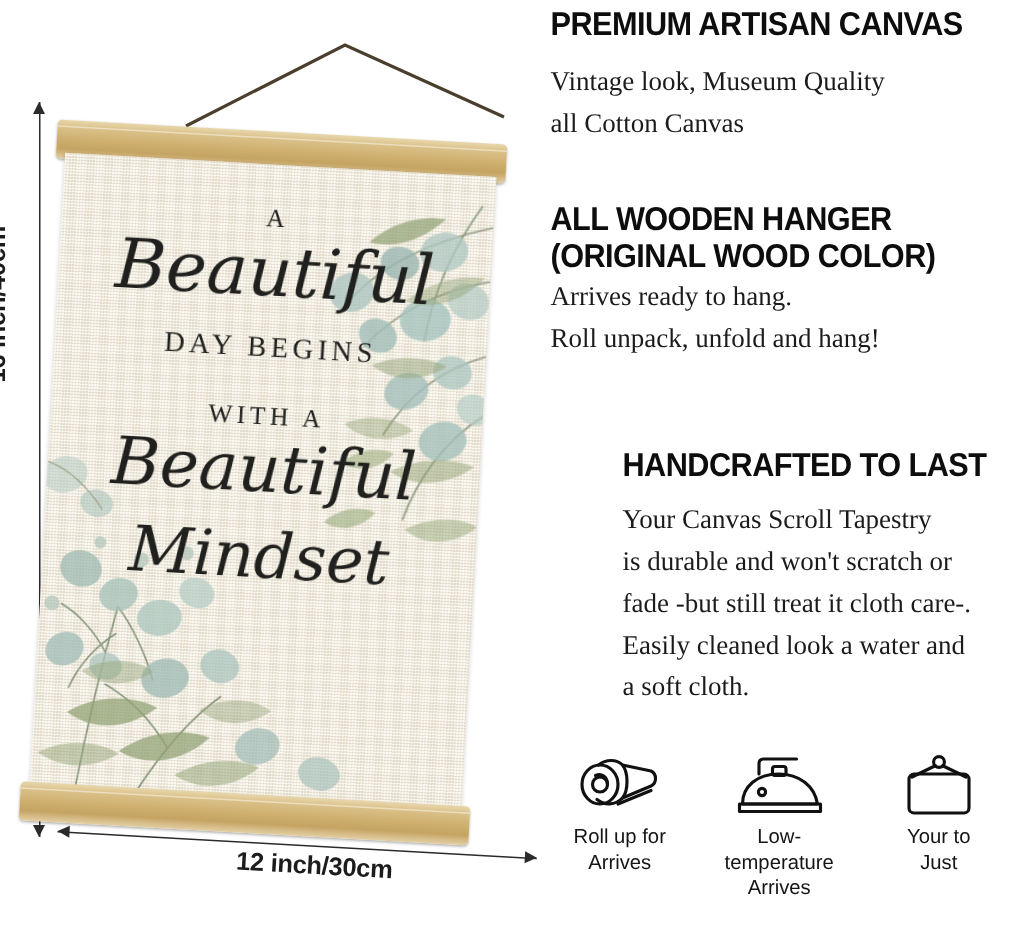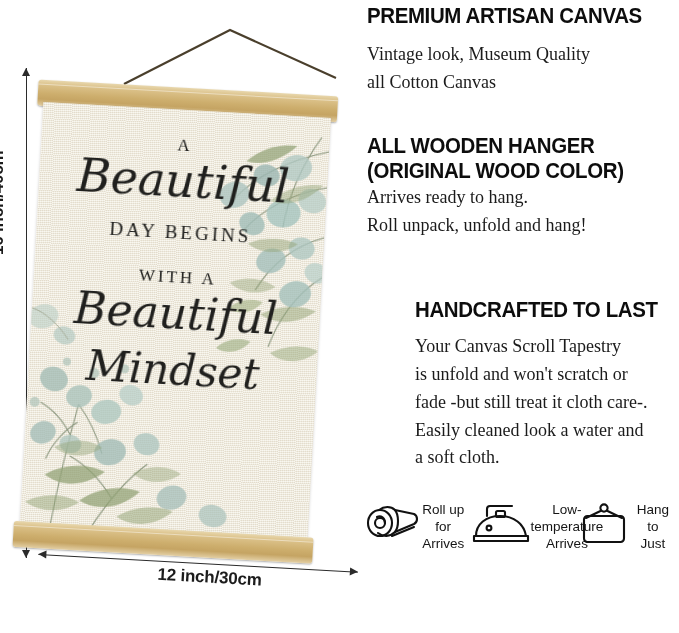--- a/index.html
+++ b/index.html
@@ -104,21 +104,21 @@
     font-family:"Liberation Serif", serif;
     color:#1b1b1b;font-size:18px;line-height:1.55;white-space:nowrap;
   }
   #sec1{position:absolute;left:7px;top:4px;}
   #sec2{position:absolute;left:7px;top:134px;}
   #sec3{position:absolute;left:7px;top:298px;margin-left:48px;}
 
   
   #care-row{position:absolute;left:360px;top:500px;width:319px;height:100px;
     display:flex;justify-content:space-around;align-items:flex-start;}
-  .care-item{width:98px;display:flex;flex-direction:row;align-items:flex-start;}
+  .care-item{width:98px;display:flex;flex-direction:column;align-items:center;}
   .care-ico{height:48px;display:flex;align-items:center;justify-content:center;}
   .care-label{
     font-family:"Liberation Sans", sans-serif;
     font-size:13.5px;line-height:1.25;color:#151515;text-align:center;margin-top:2px;
   }
 </style>
 </head>
 <body>
 
 <div id="stage">
@@ -248,21 +248,21 @@
     <div id="sec2">
       <div class="head">ALL WOODEN HANGER</div>
       <div class="head">(ORIGINAL WOOD COLOR)</div>
       <div class="body-line" style="">Arrives ready to hang.</div>
       <div class="body-line">Roll unpack, unfold and hang!</div>
     </div>
 
     <div id="sec3">
       <div class="head">HANDCRAFTED TO LAST</div>
       <div class="body-line" style="margin-top:10px">Your Canvas Scroll Tapestry</div>
-      <div class="body-line">is unfold and won't scratch or</div>
+      <div class="body-line">is durable and won't scratch or</div>
       <div class="body-line">fade -but still treat it cloth care-.</div>
       <div class="body-line">Easily cleaned look a water and</div>
       <div class="body-line">a soft cloth.</div>
     </div>
   </div>
 
   <div id="care-row">
 
     <div class="care-item">
       <div class="care-ico">
@@ -299,18 +299,18 @@
 
     <div class="care-item">
       <div class="care-ico">
         <svg width="54" height="44" viewBox="0 0 54 44" fill="none" stroke="#111" stroke-width="2.1" stroke-linecap="round" stroke-linejoin="round">
           <circle cx="27" cy="6" r="3.6"></circle>
           <path d="M24.5 8.5 L9 16 M29.5 8.5 L45 16"></path>
           <rect x="7" y="14" width="40" height="26" rx="3.4"></rect>
         </svg>
       </div>
       <div class="care-label">
-        <span>Hang to</span><br>
+        <span>Your to</span><br>
         <span>Just</span>
       </div>
     </div>
   </div>
 </div>
 
 </body></html>

